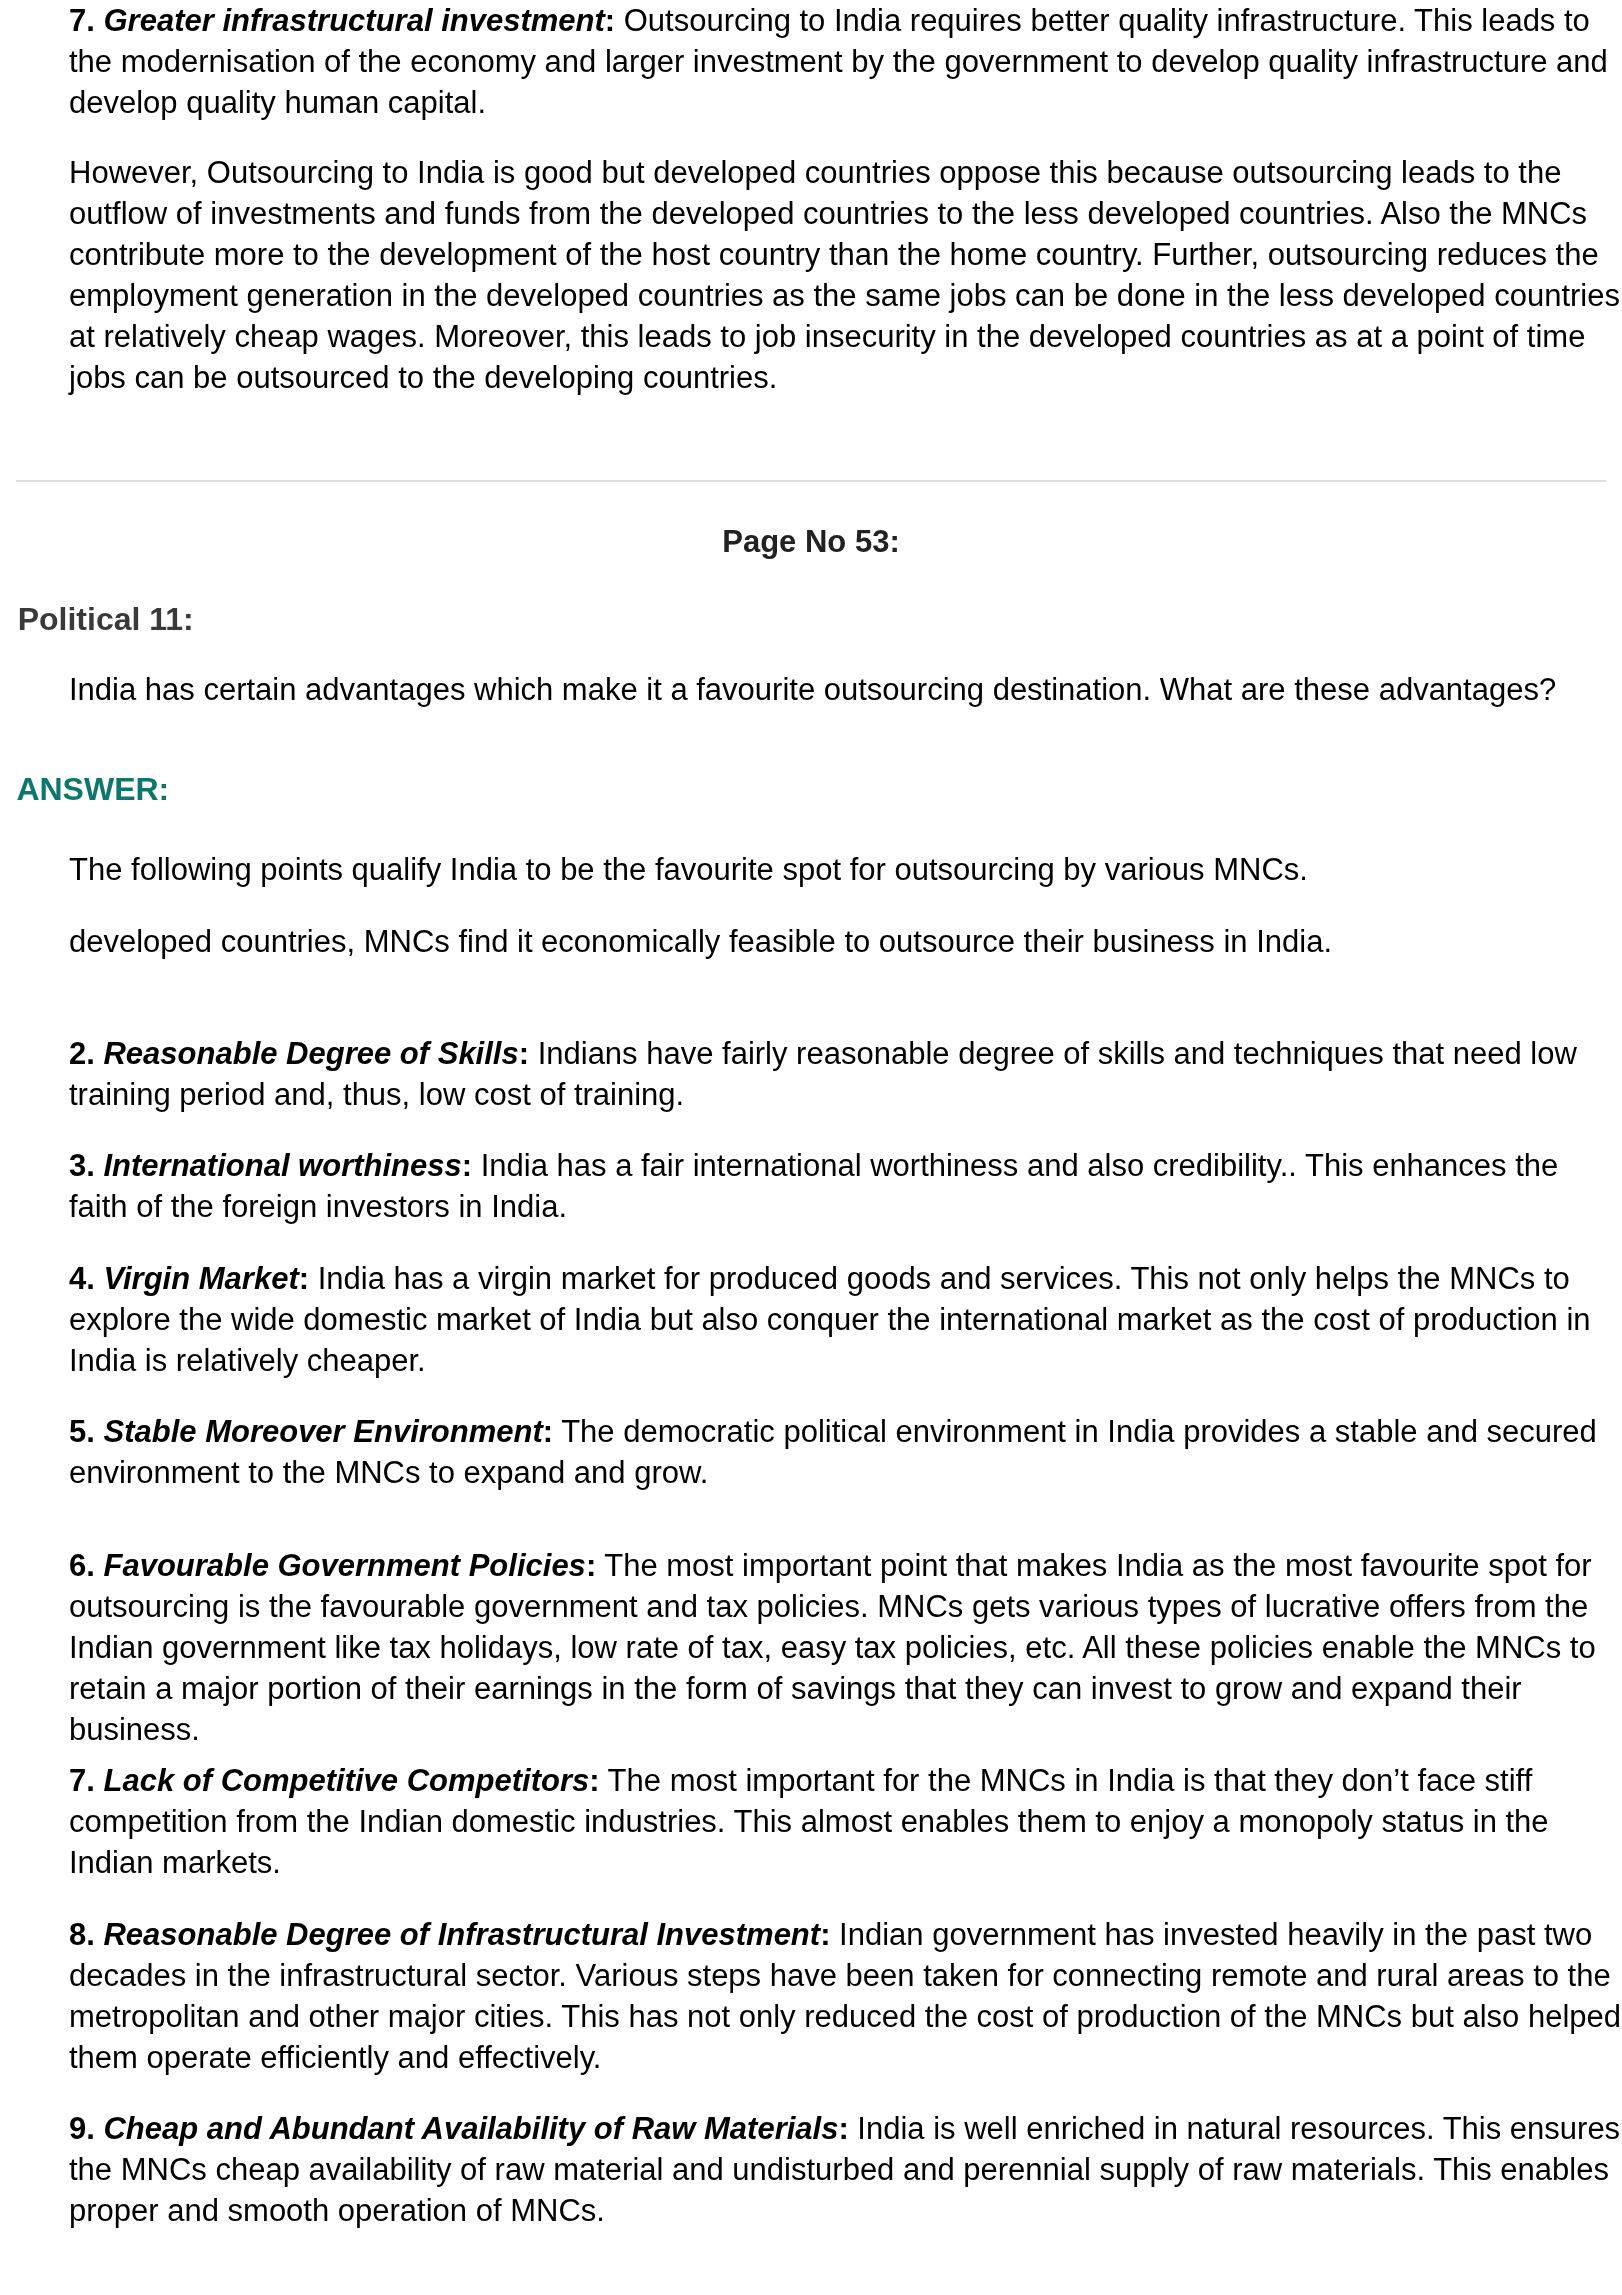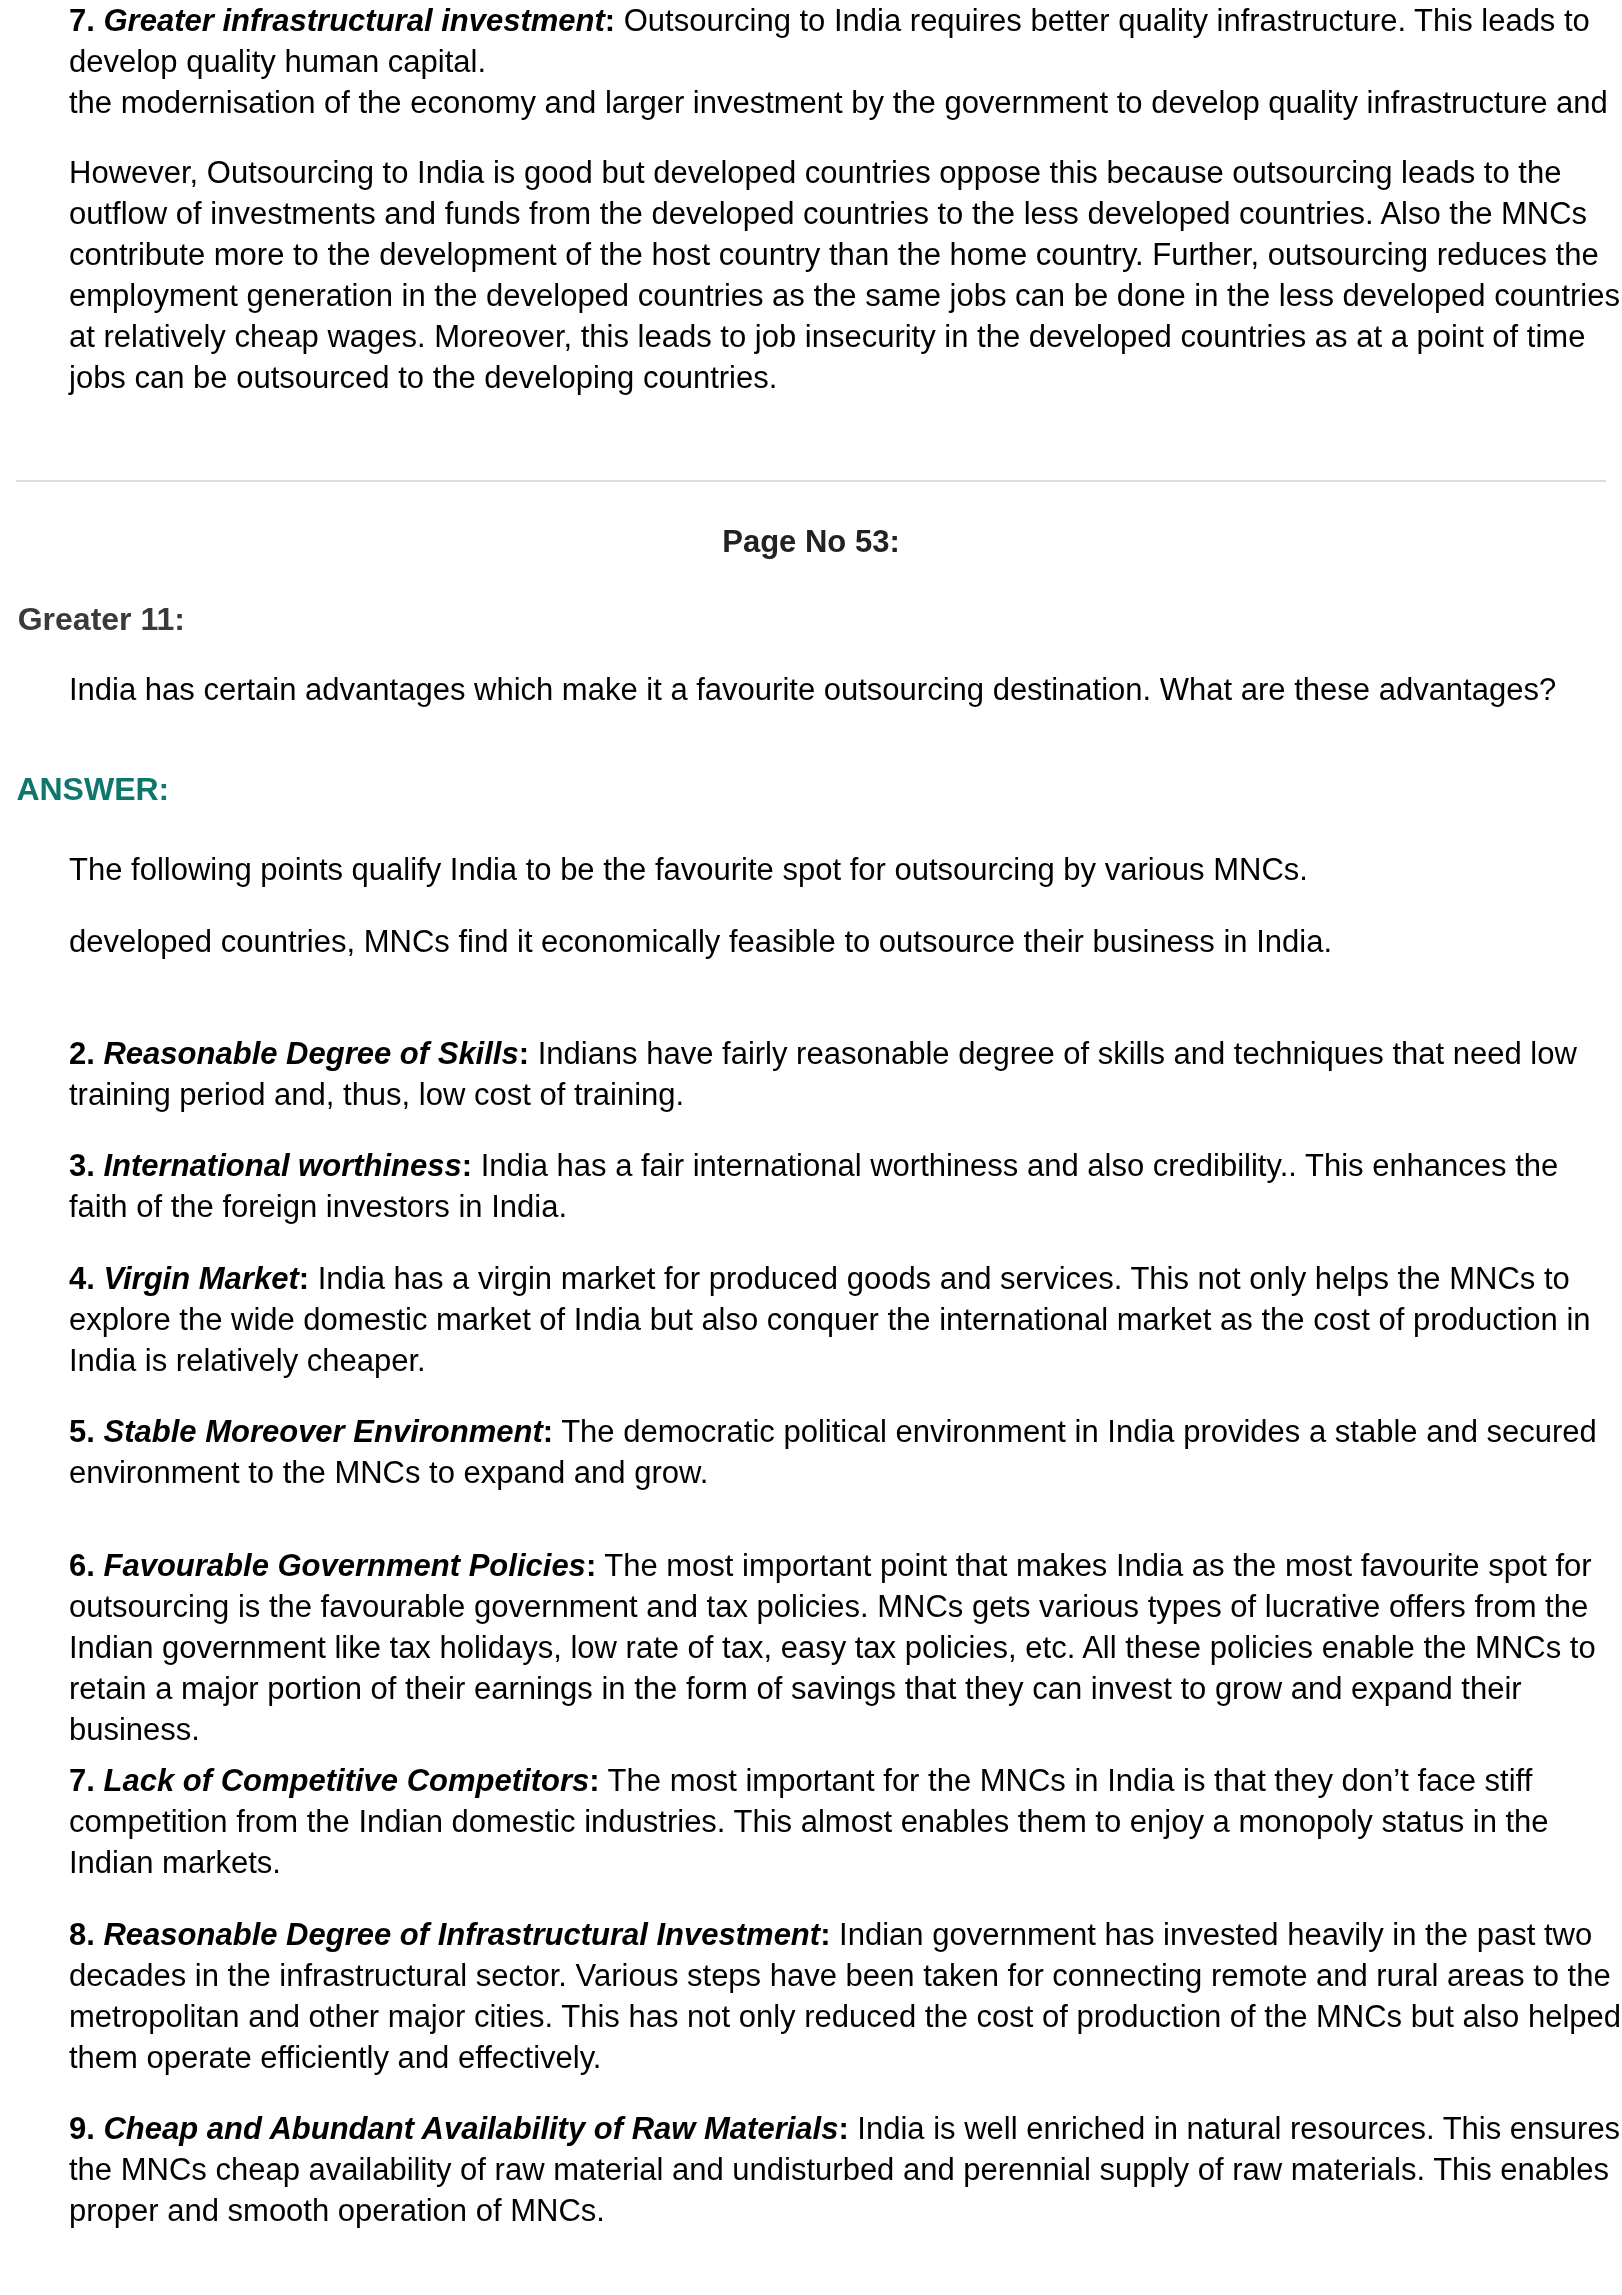--- a/index.html
+++ b/index.html
@@ -13,38 +13,38 @@
   .page-no { position: absolute; left: 0; width: 1622px; text-align: center; top: 522px;
              font-size: 31px; font-weight: bold; color: #222222; line-height: 39px; }
   .q-label { position: absolute; left: 17.7px; top: 600px; font-size: 32px; font-weight: bold; color: #3a3a3a; line-height: 39px; }
   .ans-label { position: absolute; left: 16.4px; top: 770px; font-size: 32px; font-weight: bold; line-height: 39px; }
 </style>
 </head>
 <body>
 
 <div class="block" style="top:0px;">
   <span class="line"><span class="num">7.</span> <span class="title">Greater infrastructural investment</span><span class="colon">:</span><span> Outsourcing to India requires better quality infrastructure. This leads to</span></span>
+  <span class="line">the modernisation of the economy and larger investment by the government to develop quality infrastructure and</span>
   <span class="line">develop quality human capital.</span>
-  <span class="line">the modernisation of the economy and larger investment by the government to develop quality infrastructure and</span>
 </div>
 
 <div class="block" style="top:152px;">
   <span class="line">However, Outsourcing to India is good but developed countries oppose this because outsourcing leads to the</span>
   <span class="line">outflow of investments and funds from the developed countries to the less developed countries. Also the MNCs</span>
   <span class="line">contribute more to the development of the host country than the home country. Further, outsourcing reduces the</span>
   <span class="line">employment generation in the developed countries as the same jobs can be done in the less developed countries</span>
   <span class="line">at relatively cheap wages. Moreover, this leads to job insecurity in the developed countries as at a point of time</span>
   <span class="line">jobs can be outsourced to the developing countries.</span>
 </div>
 
 <div class="divider"></div>
 
 <div class="page-no">Page No 53:</div>
 
-<div class="q-label">Greater 11:</div>
+<div class="q-label">Political 11:</div>
 
 <div class="block" style="top:669px;">
   <span class="line">India has certain advantages which make it a favourite outsourcing destination. What are these advantages?</span>
 </div>
 
 <div class="ans-label" style="color: #0f766e;">ANSWER:</div>
 
 <div class="block" style="top:849px;">
   <span class="line">The following points qualify India to be the favourite spot for outsourcing by various MNCs.</span>
 </div>

